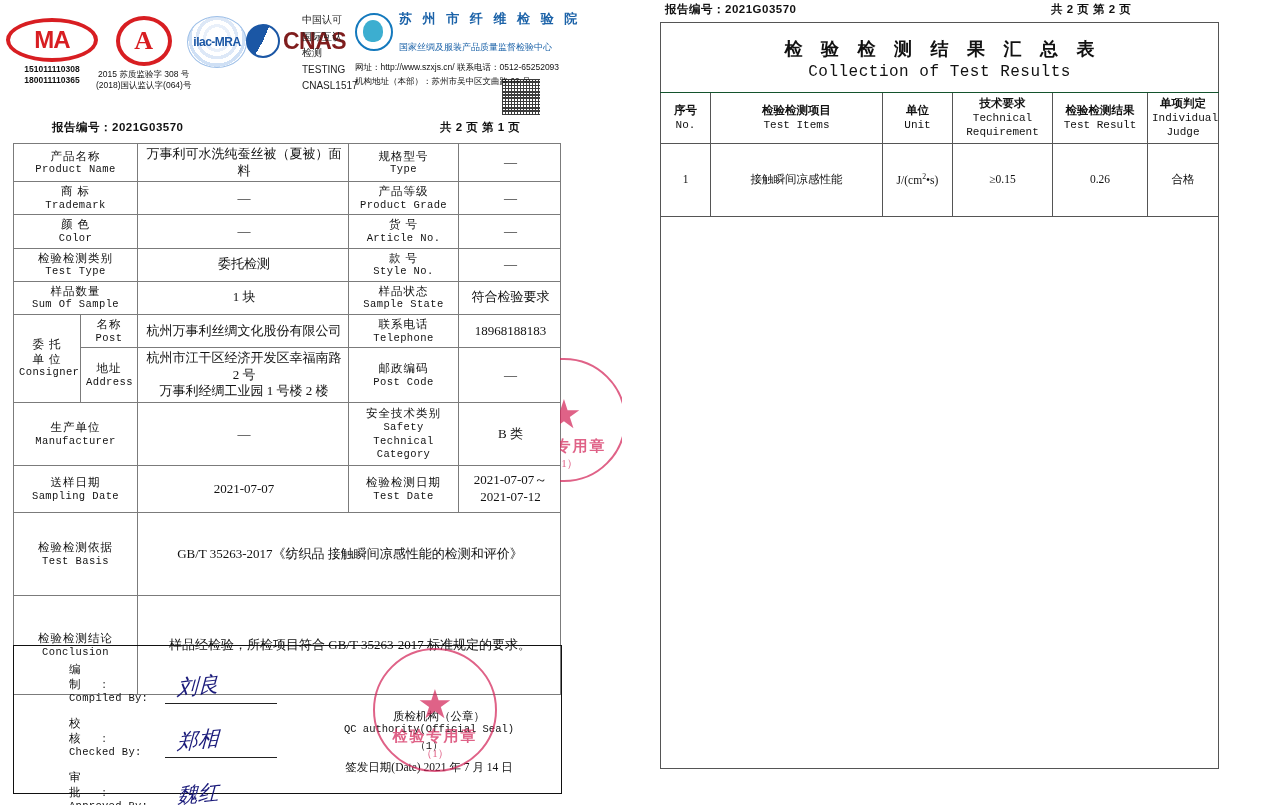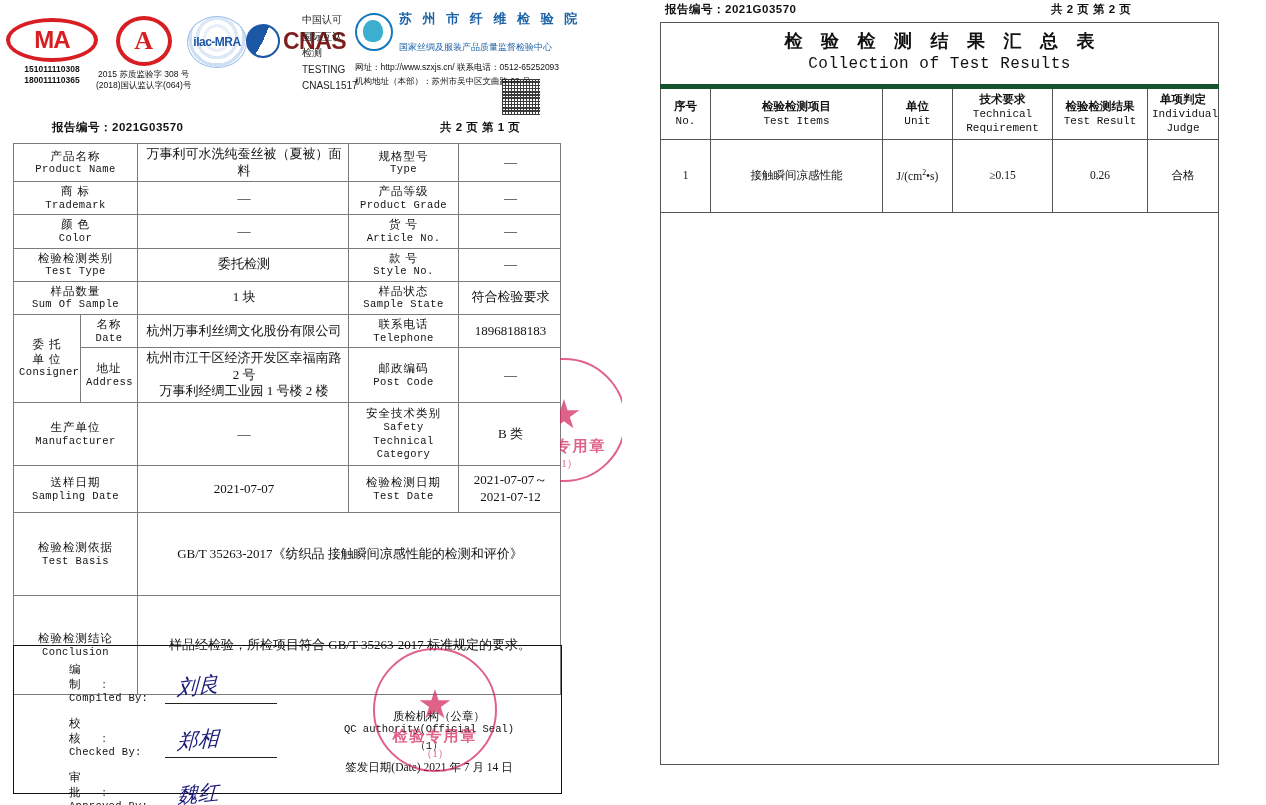--- a/index.html
+++ b/index.html
@@ -121,21 +121,21 @@
   .clipL .seal{left:-58px;}
 
   
   .r-rptno{position:absolute;left:25px;top:2px;font-size:11.5px;font-weight:bold;
     font-family:"Liberation Sans",sans-serif;letter-spacing:.5px;}
   .r-pageno{position:absolute;left:411px;top:2px;font-size:11.5px;font-weight:bold;
     font-family:"Liberation Sans",sans-serif;letter-spacing:.5px;}
   .rtab{position:absolute;left:20px;top:22px;width:558px;border:1.6px solid #111;}
   .rtab td{border:1px solid #555;padding:3px 4px;text-align:center;vertical-align:middle;
     font-size:11px;line-height:1.3;}
-  .rtab .rtitle{border-bottom:5px solid #14532d;padding:7px 0 9px;margin-top:36px;}
+  .rtab .rtitle{border-bottom:1px solid #14532d;padding:15px 0 9px;margin-top:36px;}
   .rtitle .cn{display:block;font-size:18px;font-weight:bold;letter-spacing:7px;
     padding-left:7px;}
   .rtitle .en{display:block;font-size:16px;
     font-family:"Liberation Mono","DejaVu Sans Mono",monospace;letter-spacing:.5px;margin-top:1px;}
   .rtab .hd .cn{display:block;font-size:11.5px;font-weight:bold;}
   .rtab .hd .en{display:block;font-size:11px;
     font-family:"Liberation Mono","DejaVu Sans Mono",monospace;}
   .rtab .datarow td{height:66px;font-size:11.5px;}
   .rtab .noteRow td{padding:8px 0 10px;}
   .noteRow .cn{display:block;font-size:15px;}
@@ -285,21 +285,21 @@
       </tr>
 
       <tr>
         <td class="lbl" rowspan="2">
           <span class="cn">委  托</span>
           <span class="cn">单  位</span>
           <span class="en">Consigner</span>
         </td>
         <td class="lbl">
           <span class="cn">名称</span>
-          <span class="en">Date</span>
+          <span class="en">Post</span>
         </td>
         <td class="val">杭州万事利丝绸文化股份有限公司</td>
         <td class="lbl">
           <span class="cn">联系电话</span>
           <span class="en">Telephone</span>
         </td>
         <td class="val">18968188183</td>
       </tr>
 
       <tr>

